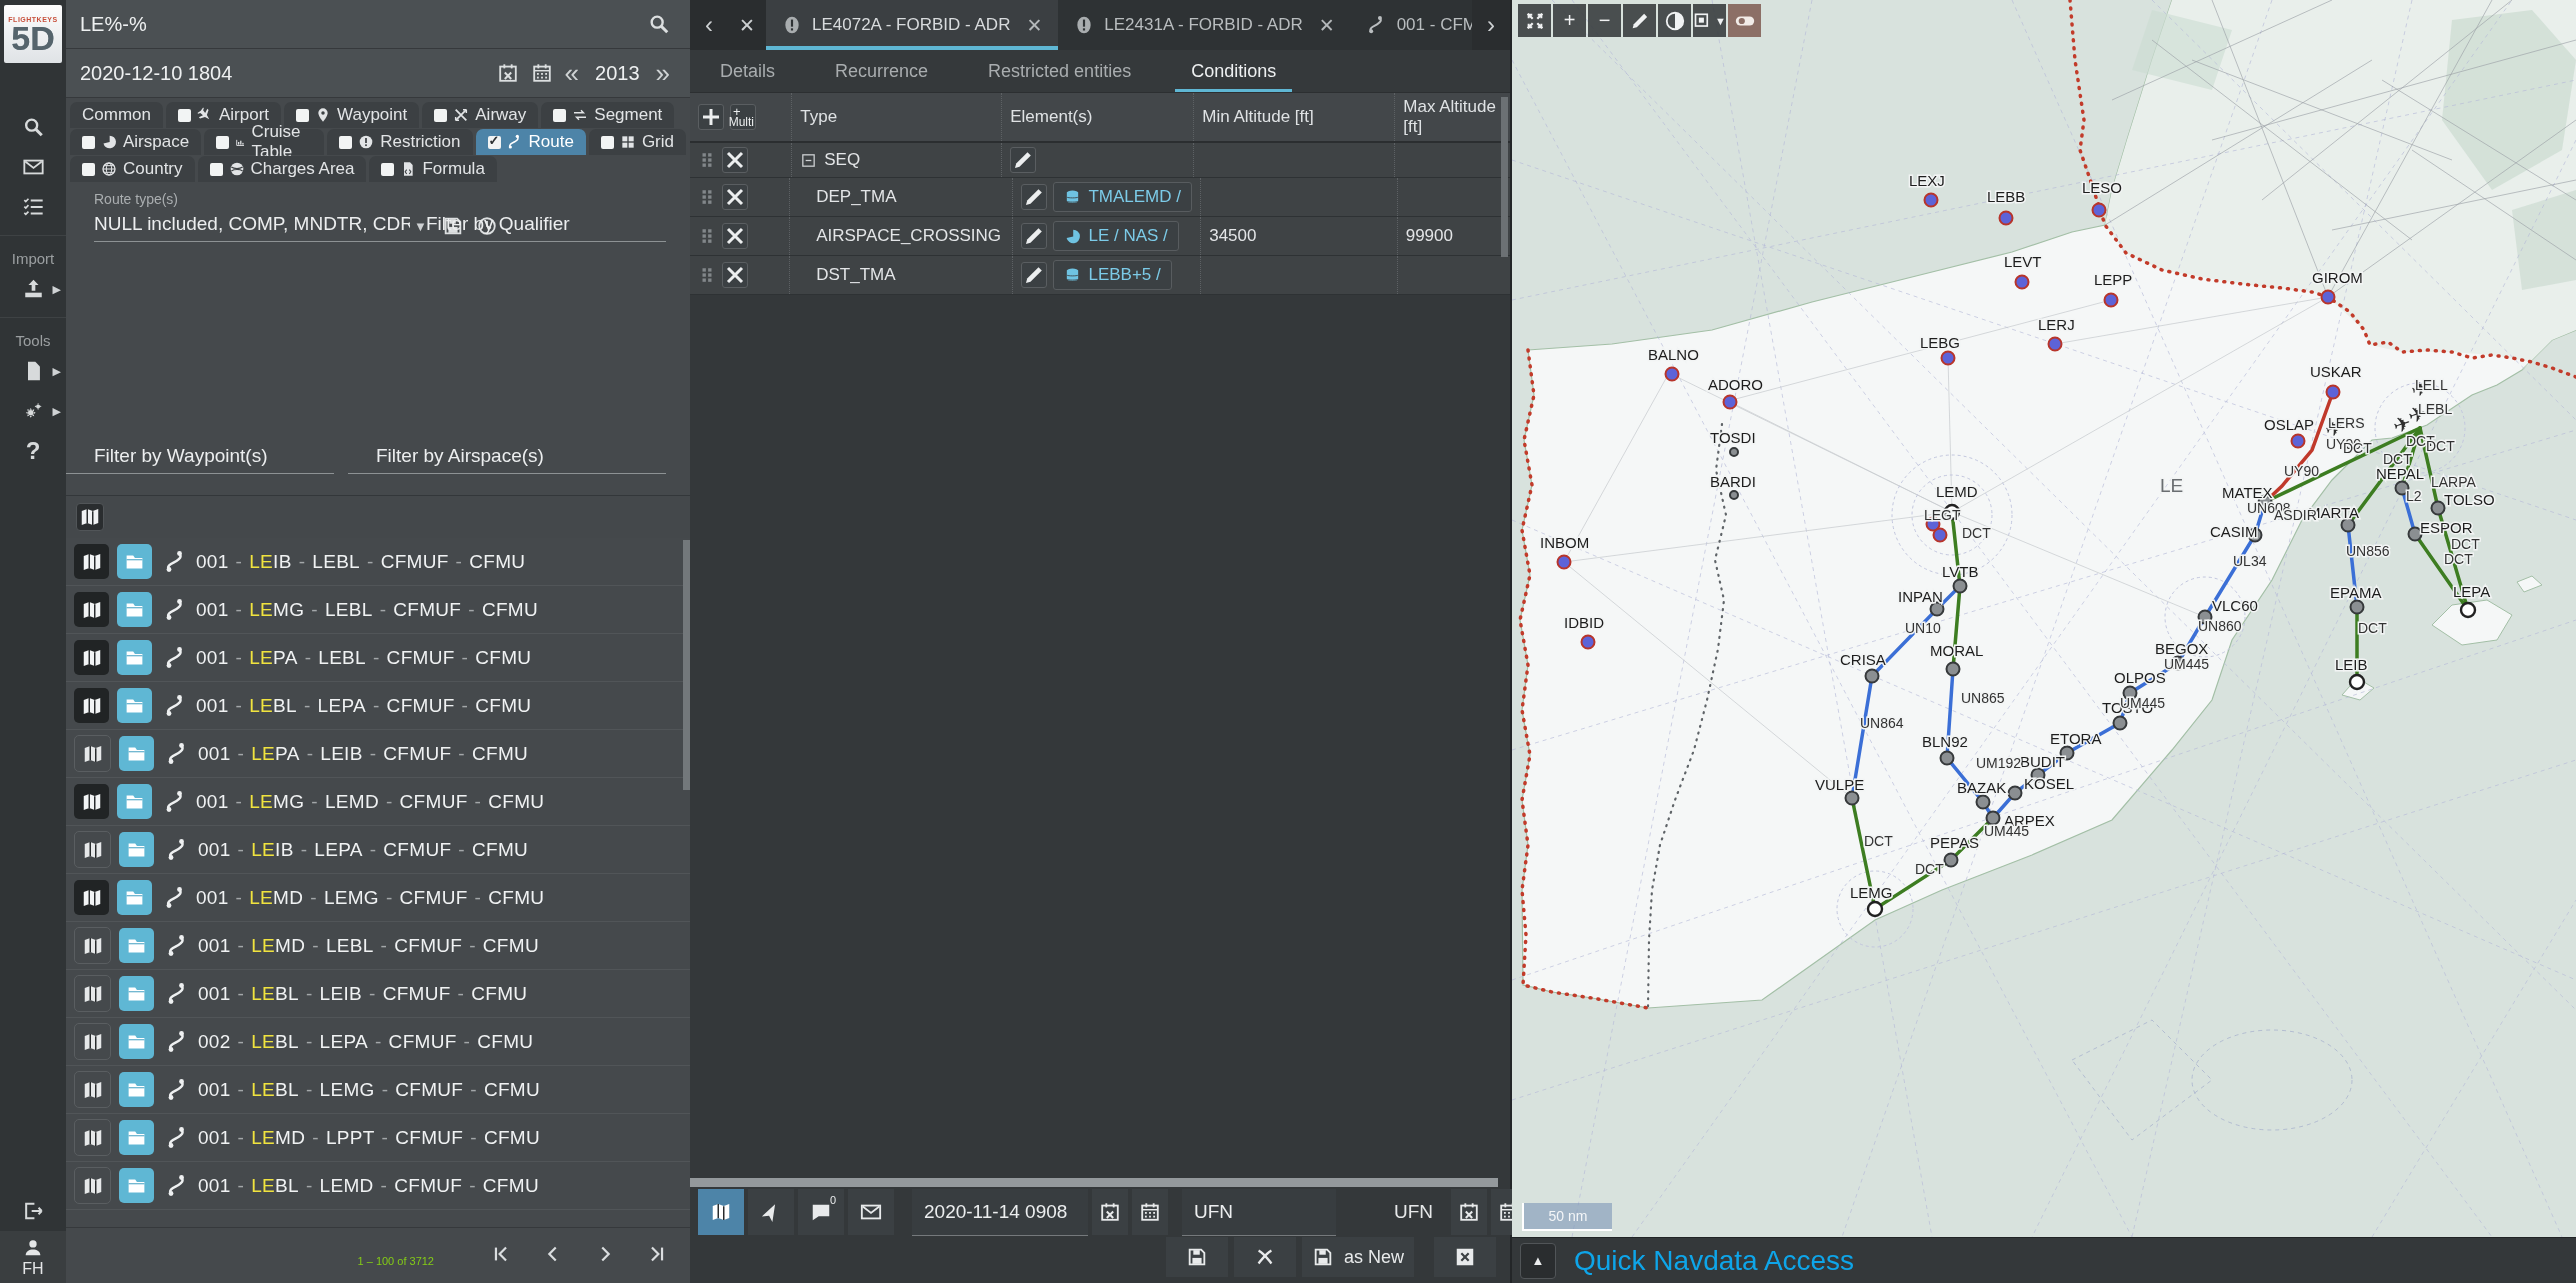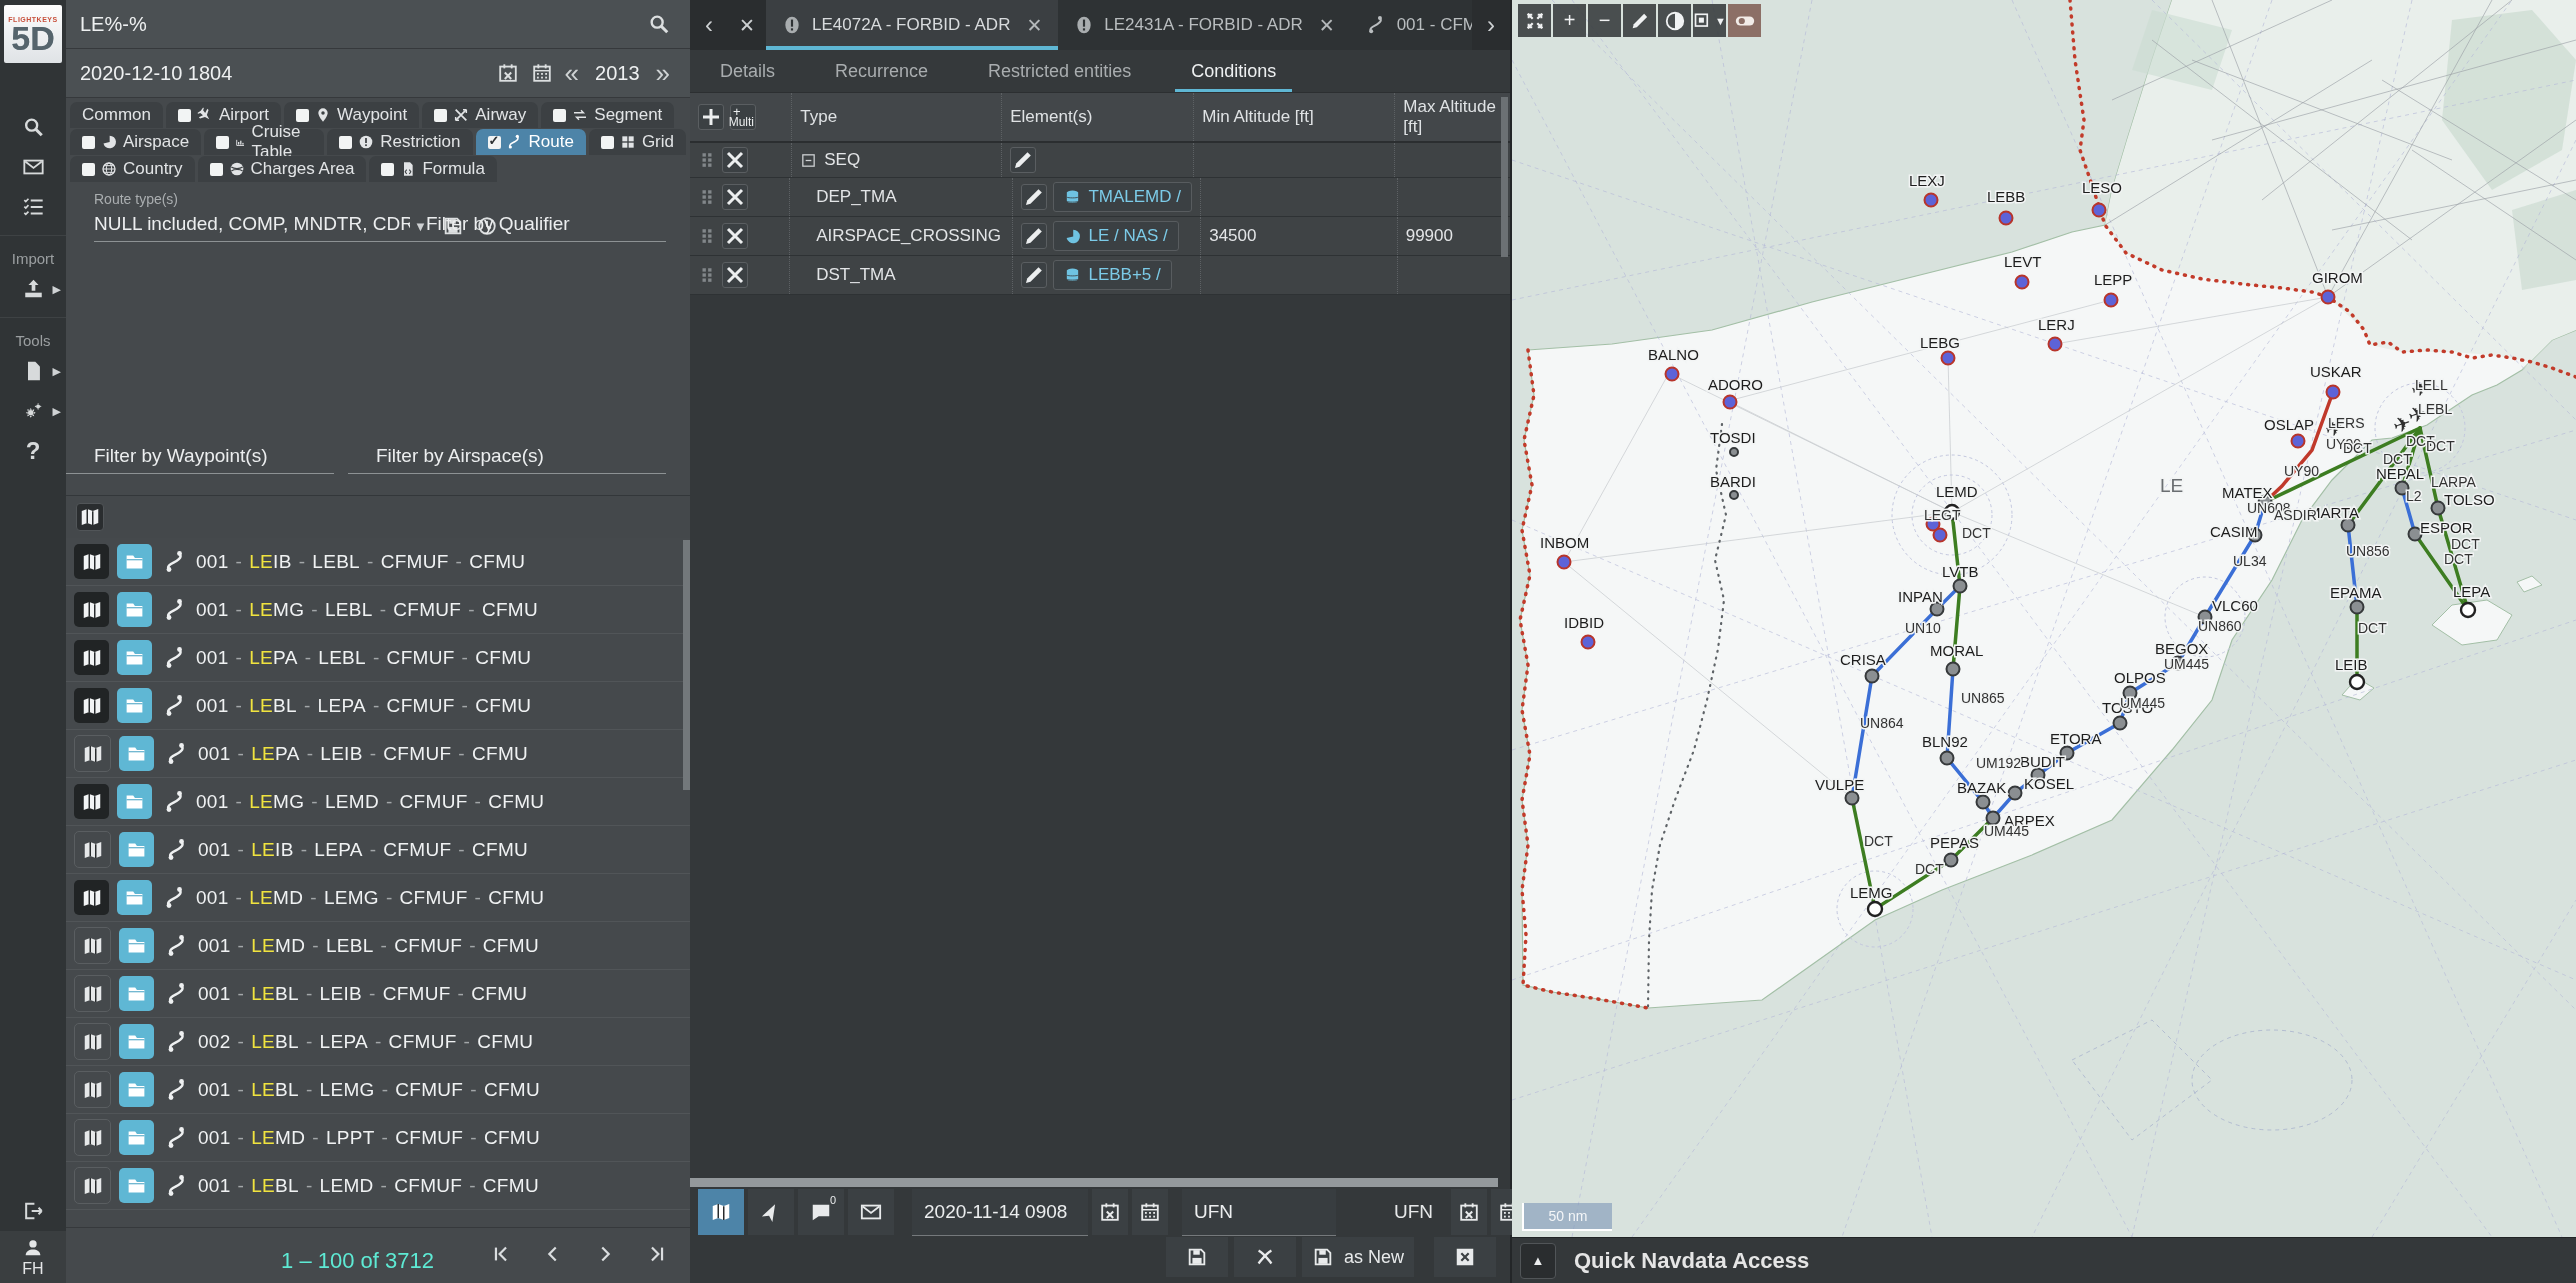--- a/index.html
+++ b/index.html
@@ -53,21 +53,21 @@
   .mapbtn.off{background:transparent;border:1px solid #5a5e61;color:#e6e8e9;}
   .mapbtn svg{width:22px;height:22px;}
   .fldbtn{width:35px;height:35px;border-radius:5px;background:#5fb7d4;color:#fff;display:flex;align-items:center;justify-content:center;flex:none;}
   .fldbtn svg{width:21px;height:21px;}
   .rtico{color:#eef0f1;width:24px;height:24px;flex:none;margin-left:4px;}
   .rtxt{font-size:19px;color:#f0f2f3;letter-spacing:.3px;white-space:nowrap;}
   .rtxt .sep{color:#a3a7a9;padding:0 7px;}
   .rtxt .hl{color:#f0e33f;}
   #list-thumb{position:absolute;right:0;top:2px;width:7px;height:250px;background:#73787b;}
   #pagination{height:55px;flex:none;background:#45494c;border-top:1px solid #36393c;display:flex;align-items:center;justify-content:flex-end;padding-right:18px;gap:26px;}
-  #pagination .ptext{font-size:22px;color:#5eead4;margin-right:30px;margin-top:11px;}
+  #pagination .ptext{font-size:11px;color:#84cc16;margin-right:30px;margin-top:11px;}
   .pgbtn{color:#dadddf;width:26px;height:26px;}
   .pgbtn svg{width:24px;height:24px;}
   
   #editor{left:690px;width:820px;background:#34383a;display:flex;flex-direction:column;border-right:2px solid #232628;}
   #ed-tabbar{height:50px;background:#2e3234;display:flex;align-items:stretch;flex:none;}
   .edge-btn{width:38px;display:flex;align-items:center;justify-content:center;color:#cdd0d2;font-size:24px;background:#2a2d2f;flex:none;}
   #ed-tabs{display:flex;flex:1;overflow:hidden;}
   .edtab{display:flex;align-items:center;gap:10px;padding:0 16px;font-size:17px;color:#b9bdbf;position:relative;white-space:nowrap;}
   .edtab.active{background:#3b3f42;color:#d8dbdd;}
   .edtab.active:after{content:"";position:absolute;left:0;right:0;bottom:0;height:4px;background:#5fb7d4;}
@@ -117,21 +117,21 @@
   
   #mappanel{left:1512px;width:1064px;background:#eef1f3;}
   #mapsvg{position:absolute;left:0;top:0;}
   #map-toolbar{position:absolute;left:6px;top:4px;display:flex;gap:2px;}
   .mtb{width:33px;height:33px;background:rgba(52,57,59,.88);display:flex;align-items:center;justify-content:center;color:#f0f2f3;font-size:20px;}
   .mtb svg{width:20px;height:20px;}
   .mtb.hl{background:#8c6f66;}
   #map-scale{position:absolute;left:10px;top:1203px;width:88px;height:26px;background:rgba(125,150,184,.6);border-left:2px solid #fff;border-bottom:2px solid #fff;display:flex;align-items:center;justify-content:center;color:#f4f6f8;font-size:14px;}
   #quickbar{position:absolute;left:0;top:1237px;width:1064px;height:46px;background:#34383a;border-top:1px solid #212426;display:flex;align-items:center;gap:18px;padding-left:8px;box-sizing:border-box;}
   #quickbar .sqbtn{width:34px;height:34px;}
-  #quickbar .qlabel{font-size:22px;color:#e5e5e5;font-weight:bold;}
+  #quickbar .qlabel{font-size:28px;color:#0ea5e9;}
   text{font-family:"Liberation Sans",sans-serif;}
 </style>
 </head>
 <body>
 
 <div id="root">
 
   <aside id="sidebar" class="col">
     <div id="logo">
       <span class="lt">FLIGHTKEYS</span>

